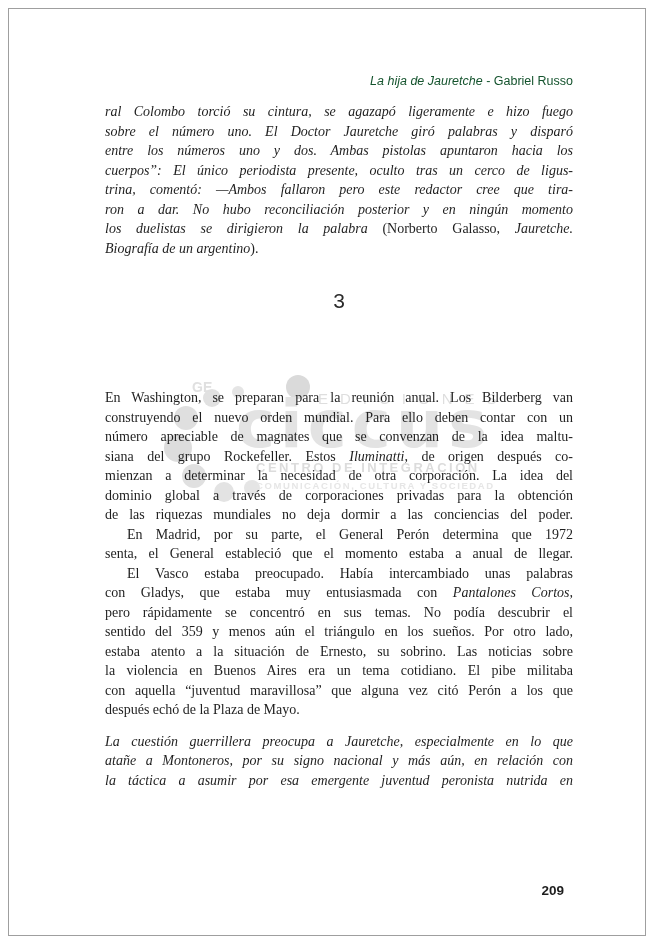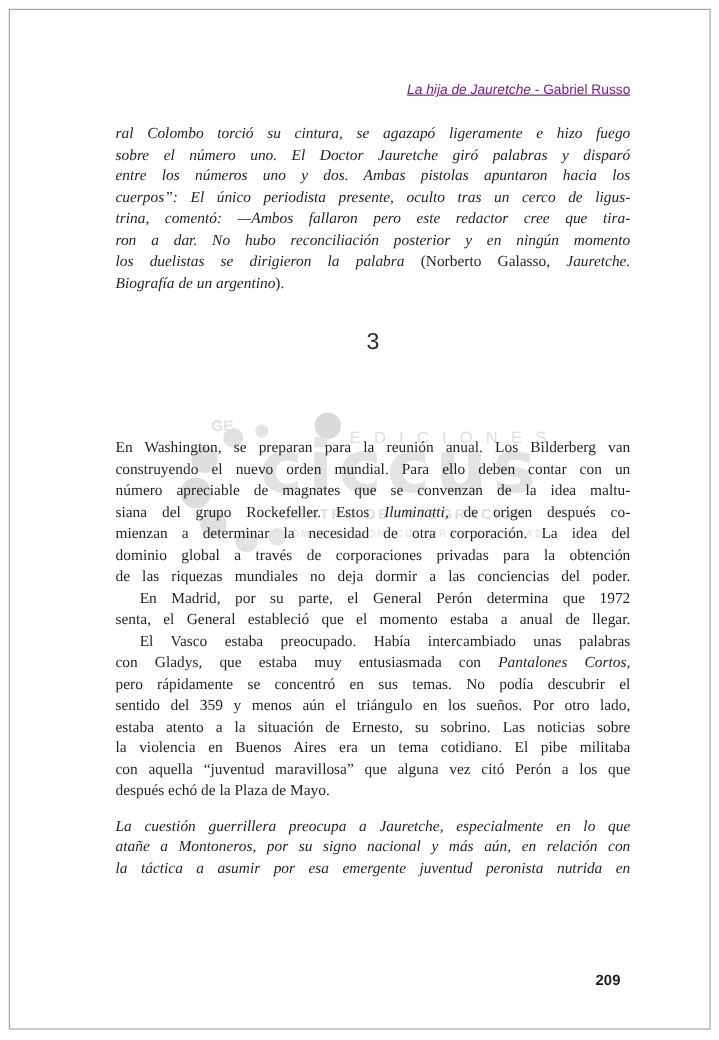--- a/index.html
+++ b/index.html
@@ -13,22 +13,22 @@
         font-size:15px;letter-spacing:12px;color:#dedede;font-weight:400;margin-top:16px;}
   .wm-ciccus{position:absolute;left:236px;top:392px;font-family:"DejaVu Sans",sans-serif;
         font-size:66px;font-weight:bold;letter-spacing:5px;color:#e3e3e3;line-height:1;}
   .wm-centro{position:absolute;left:256px;top:460px;font-family:"Liberation Sans",sans-serif;
         font-size:13px;letter-spacing:2.5px;color:#dcdcdc;font-weight:bold;}
   .wm-comu{position:absolute;left:256px;top:480px;font-family:"Liberation Sans",sans-serif;
         font-size:9.5px;letter-spacing:1.6px;color:#e6e6e6;font-weight:bold;}
   .wm-logo{position:absolute;left:152px;top:370px;}
   
   .content{position:absolute;left:105px;top:74px;width:468px;z-index:1;color:#1f1f1f;}
-  .running-header{font-family:"Liberation Sans",sans-serif;font-size:12.5px;color:#701a75;
-        text-align:right;height:15px;text-decoration:underline;}
+  .running-header{font-family:"Liberation Sans",sans-serif;font-size:12.5px;color:#14532d;
+        text-align:right;height:15px;}
   .running-header .bt{font-style:italic;}
   .chapter-number{font-family:"Liberation Sans",sans-serif;font-size:21px;color:#2a2a2a;
         text-align:center;margin-top:30px;margin-bottom:0;height:26px;line-height:26px;}
   .paras{font-size:14px;line-height:19.5px;}
   .para{margin:0;}
   .para.italic{font-style:italic;}
   .tline{text-align:justify;text-align-last:justify;white-space:normal;}
   .tline.short{text-align-last:left;}
   .it{font-style:italic;}
   .rm{font-style:normal;}
@@ -61,21 +61,21 @@
     <div class="wm-comu">COMUNICACIÓN, CULTURA Y SOCIEDAD</div>
   </div>
 
   <div class="content">
 
     <div class="running-header">
       <span class="bt">La hija de Jauretche</span><span> - </span><span>Gabriel Russo</span>
     </div>
 
     <div class="paras">
-        <div class="para" style="margin-top: 23px;">
+        <div class="para" style="margin-top: 13px;">
           <div class="tline"><span class="it">ral Colombo torció su cintura, se agazapó ligeramente e hizo fuego</span></div>
           <div class="tline"><span class="it">sobre el número uno. El Doctor Jauretche giró palabras y disparó</span></div>
           <div class="tline"><span class="it">entre los números uno y dos. Ambas pistolas apuntaron hacia los</span></div>
           <div class="tline"><span class="it">cuerpos”: El único periodista presente, oculto tras un cerco de ligus-</span></div>
           <div class="tline"><span class="it">trina, comentó: —Ambos fallaron pero este redactor cree que tira-</span></div>
           <div class="tline"><span class="it">ron a dar. No hubo reconciliación posterior y en ningún momento</span></div>
           <div class="tline"><span class="it">los duelistas se dirigieron la palabra </span><span class="rm">(Norberto Galasso, </span><span class="it">Jauretche.</span></div>
           <div class="tline short"><span class="it">Biografía de un argentino</span><span class="rm">).</span></div>
         </div>
         <div class="chapter-number">3</div>

